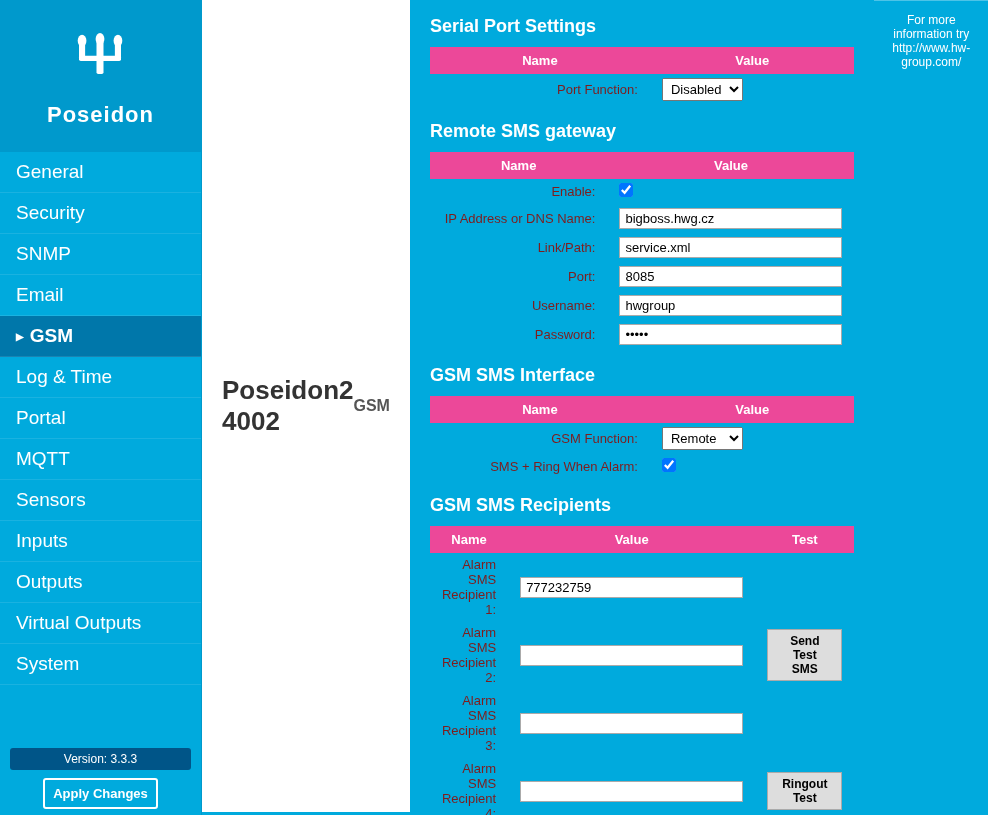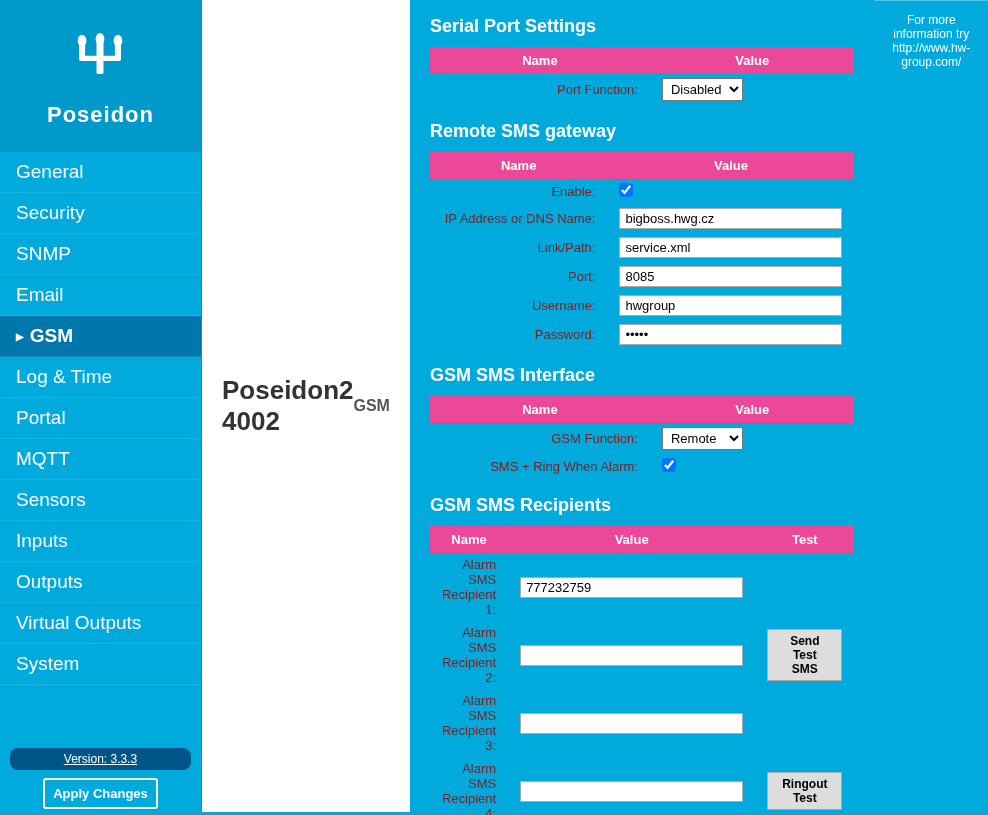--- a/index.html
+++ b/index.html
@@ -56,22 +56,21 @@
       margin-right: 6px;
       font-size: 10px;
     }
     .version-box {
       background: #005588;
       color: white;
       font-size: 12px;
       text-align: center;
       padding: 4px;
       margin: 8px 10px;
-      border-radius: 8px;
-      text-decoration: underline;
+      border-radius: 3px;
     }
     .apply-btn {
       background: #00aadd;
       border: 2px solid white;
       color: white;
       padding: 6px 8px;
       font-size: 13px;
       font-weight: bold;
       cursor: pointer;
       margin: 6px auto;

